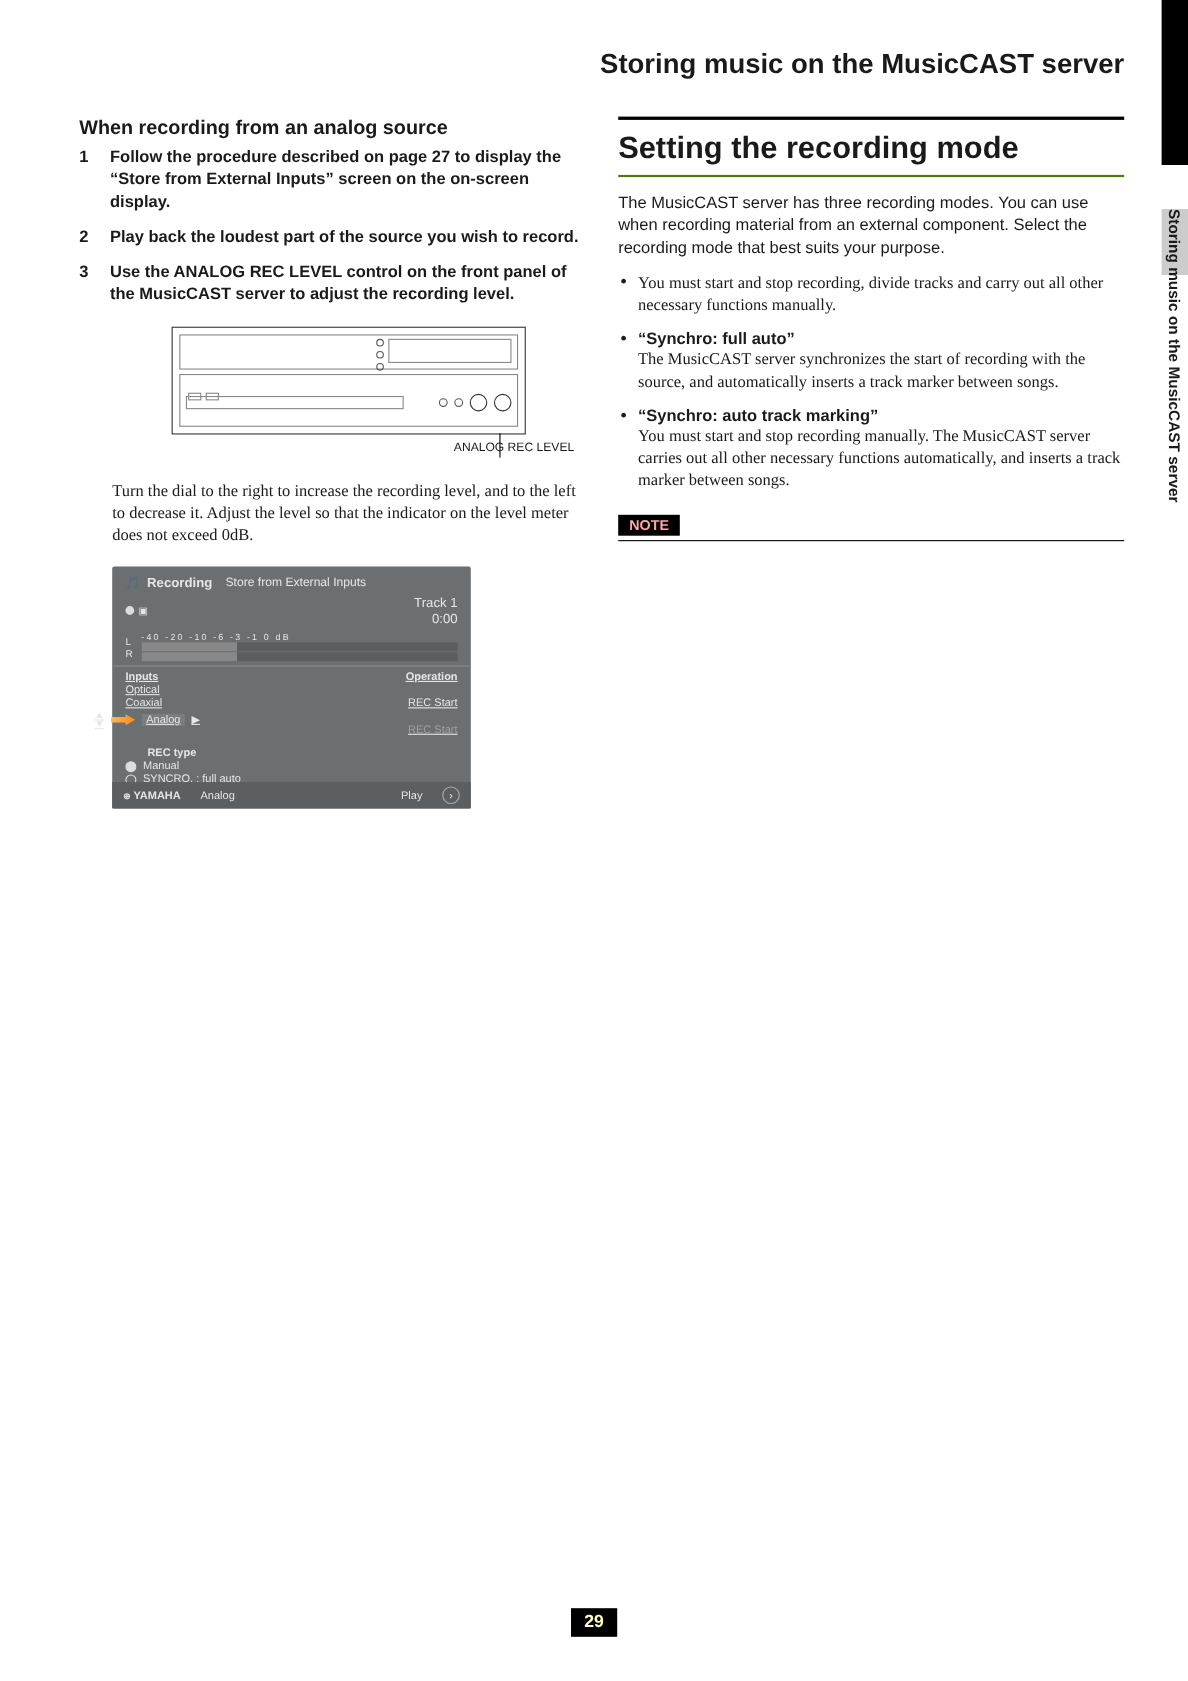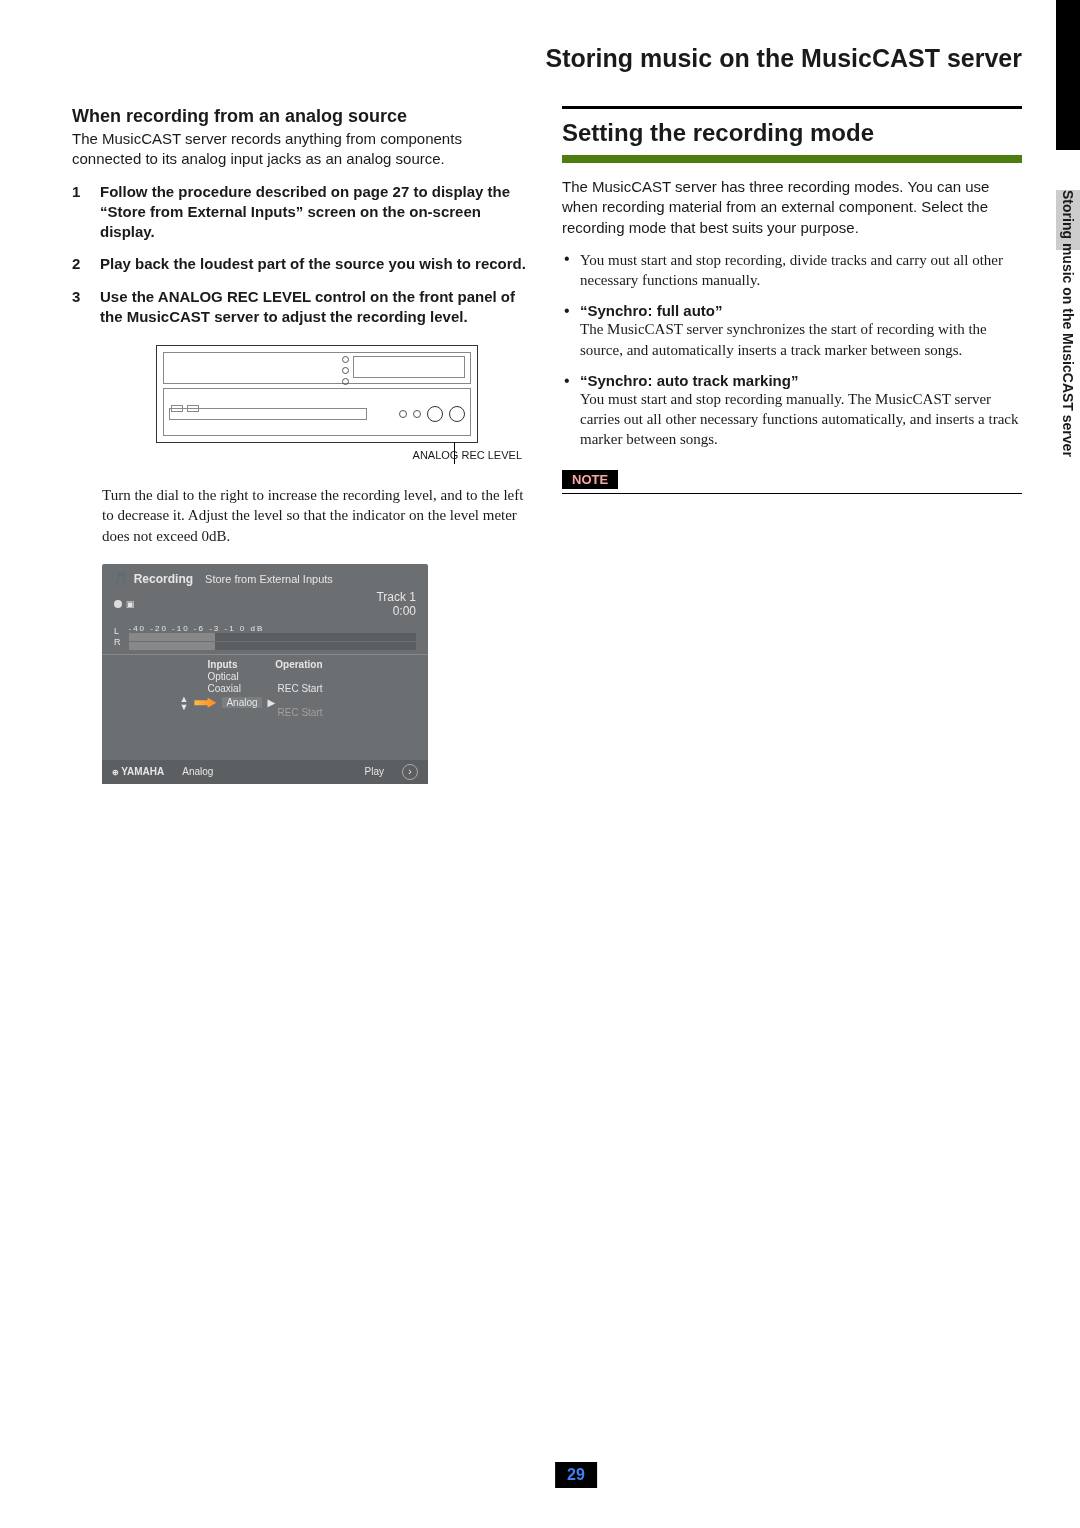--- a/index.html
+++ b/index.html
@@ -60,24 +60,24 @@
   .col{
     flex:1 1 0;
     min-width:0;
   }
   .h2{
     font-size:18px;
     font-weight:bold;
     margin:0 0 2px 0;
   }
   .h1sec{
-    font-size:24px;
+    font-size:28px;
     font-weight:bold;
     border-top:3px solid #000;
-    border-bottom:8px solid #4d7c0f;
+    border-bottom:2px solid #4d7c0f;
     padding:10px 0 8px 0;
     margin:0 0 14px 0;
   }
   p{
     margin:0 0 12px 0;
     font-size:15px;
     line-height:1.35;
   }
   ol.steps{
     margin:6px 0 0 0;
@@ -177,21 +177,21 @@
   .ss-row{display:flex;align-items:center;gap:6px;}
   .ss-title{font-weight:bold;font-size:12px;}
   .ss-sub{font-size:11px;}
   .ss-meter{
     margin:6px 0 4px 0;
     display:flex;align-items:center;gap:8px;font-size:9px;
   }
   .ss-meter-bar{
     flex:1;height:8px;background:linear-gradient(90deg,#888 0%,#888 30%,#5a5e61 30%);
   }
-  .ss-cols{display:flex;justify-content:center;margin-top:4px;}
+  .ss-cols{display:flex;justify-content:space-between;margin-top:4px;text-decoration:underline;}
   .ss-col-l{display:flex;flex-direction:column;gap:1px;font-size:10px;}
   .ss-col-r{display:flex;flex-direction:column;gap:13px;font-size:10px;text-align:right;}
   .ss-hl{background:#7a7e81;padding:0 4px;}
   .ss-dim{color:#a0a0a0;}
   .ss-sep{height:1px;background:#888;margin:4px -12px;}
   .ss-rectype{margin-top:10px;font-size:10px;}
   .ss-radio-row{display:flex;align-items:center;gap:6px;font-size:10px;margin-top:1px;}
   .ss-radio{
     width:8px;height:8px;border:1px solid #ddd;border-radius:50%;display:inline-block;
   }
@@ -220,43 +220,41 @@
   }
   .mode-title{font-weight:bold;font-size:15px;}
   .note-badge{
     display:inline-block;background:#000;color:#fca5a5;
     font-size:13px;font-weight:bold;padding:2px 10px;margin:8px 0 6px 0;
   }
   .pagenum{
     position:absolute;
     left:50%;transform:translateX(-50%);
     bottom:40px;
-    background:#000;color:#3b82f6;
+    background:#000;color:#fef9c3;
     font-weight:bold;font-size:16px;
     padding:4px 12px;
-    margin-left:36px;
   }
   .indent{padding-left:30px;}
 </style>
 </head>
 <body>
 
 <div class="page">
 
   <div class="side-black"></div>
   <div class="side-gray"></div>
   <div class="vertical-text">Storing music on the MusicCAST server</div>
 
   <div class="page-title">Storing music on the MusicCAST server</div>
 
   <div class="content">
 
     <div class="col">
       <div class="h2">When recording from an analog source</div>
-      <p>The MusicCAST server records anything from components connected to its analog input jacks as an analog source.</p>
 
       <ol class="steps">
         <li>Follow the procedure described on page 27 to display the “Store from External Inputs” screen on the on-screen display.</li>
         <li>Play back the loudest part of the source you wish to record.</li>
         <li>Use the ANALOG REC LEVEL control on the front panel of the MusicCAST server to adjust the recording level.</li>
       </ol>
 
       <div class="device-fig indent">
         <div class="device-box">
           <div class="device-inner-top"></div>
@@ -321,20 +319,35 @@
               <span class="ss-arrow-r"></span>
               <span class="ss-hl">Analog</span>
               <span style="margin-left:auto;">▶</span>
             </div>
           </div>
           <div class="ss-col-r">
             <span style="font-weight:bold;">Operation</span>
             <span>REC Start</span>
             <span class="ss-dim">REC Start</span>
           </div>
+        </div>
+        <div class="ss-rectype">
+          <div style="font-weight:bold;margin-left:20px;">REC type</div>
+          <div class="ss-radio-row">
+              <span class="ss-radio sel"></span>
+              <span>Manual</span>
+            </div>
+          <div class="ss-radio-row">
+              <span class="ss-radio"></span>
+              <span>SYNCRO. : full auto</span>
+            </div>
+          <div class="ss-radio-row">
+              <span class="ss-radio"></span>
+              <span>SYNCRO. : auto track marking</span>
+            </div>
         </div>
         <div class="ss-bottom">
           <span style="font-weight:bold;"><span style="font-size:8px;">⊕</span> <span>YAMAHA</span></span>
           <span>Analog</span>
           <span style="margin-left:auto;">Play</span>
           <span class="ss-playicon">›</span>
         </div>
       </div>
     </div>
 

